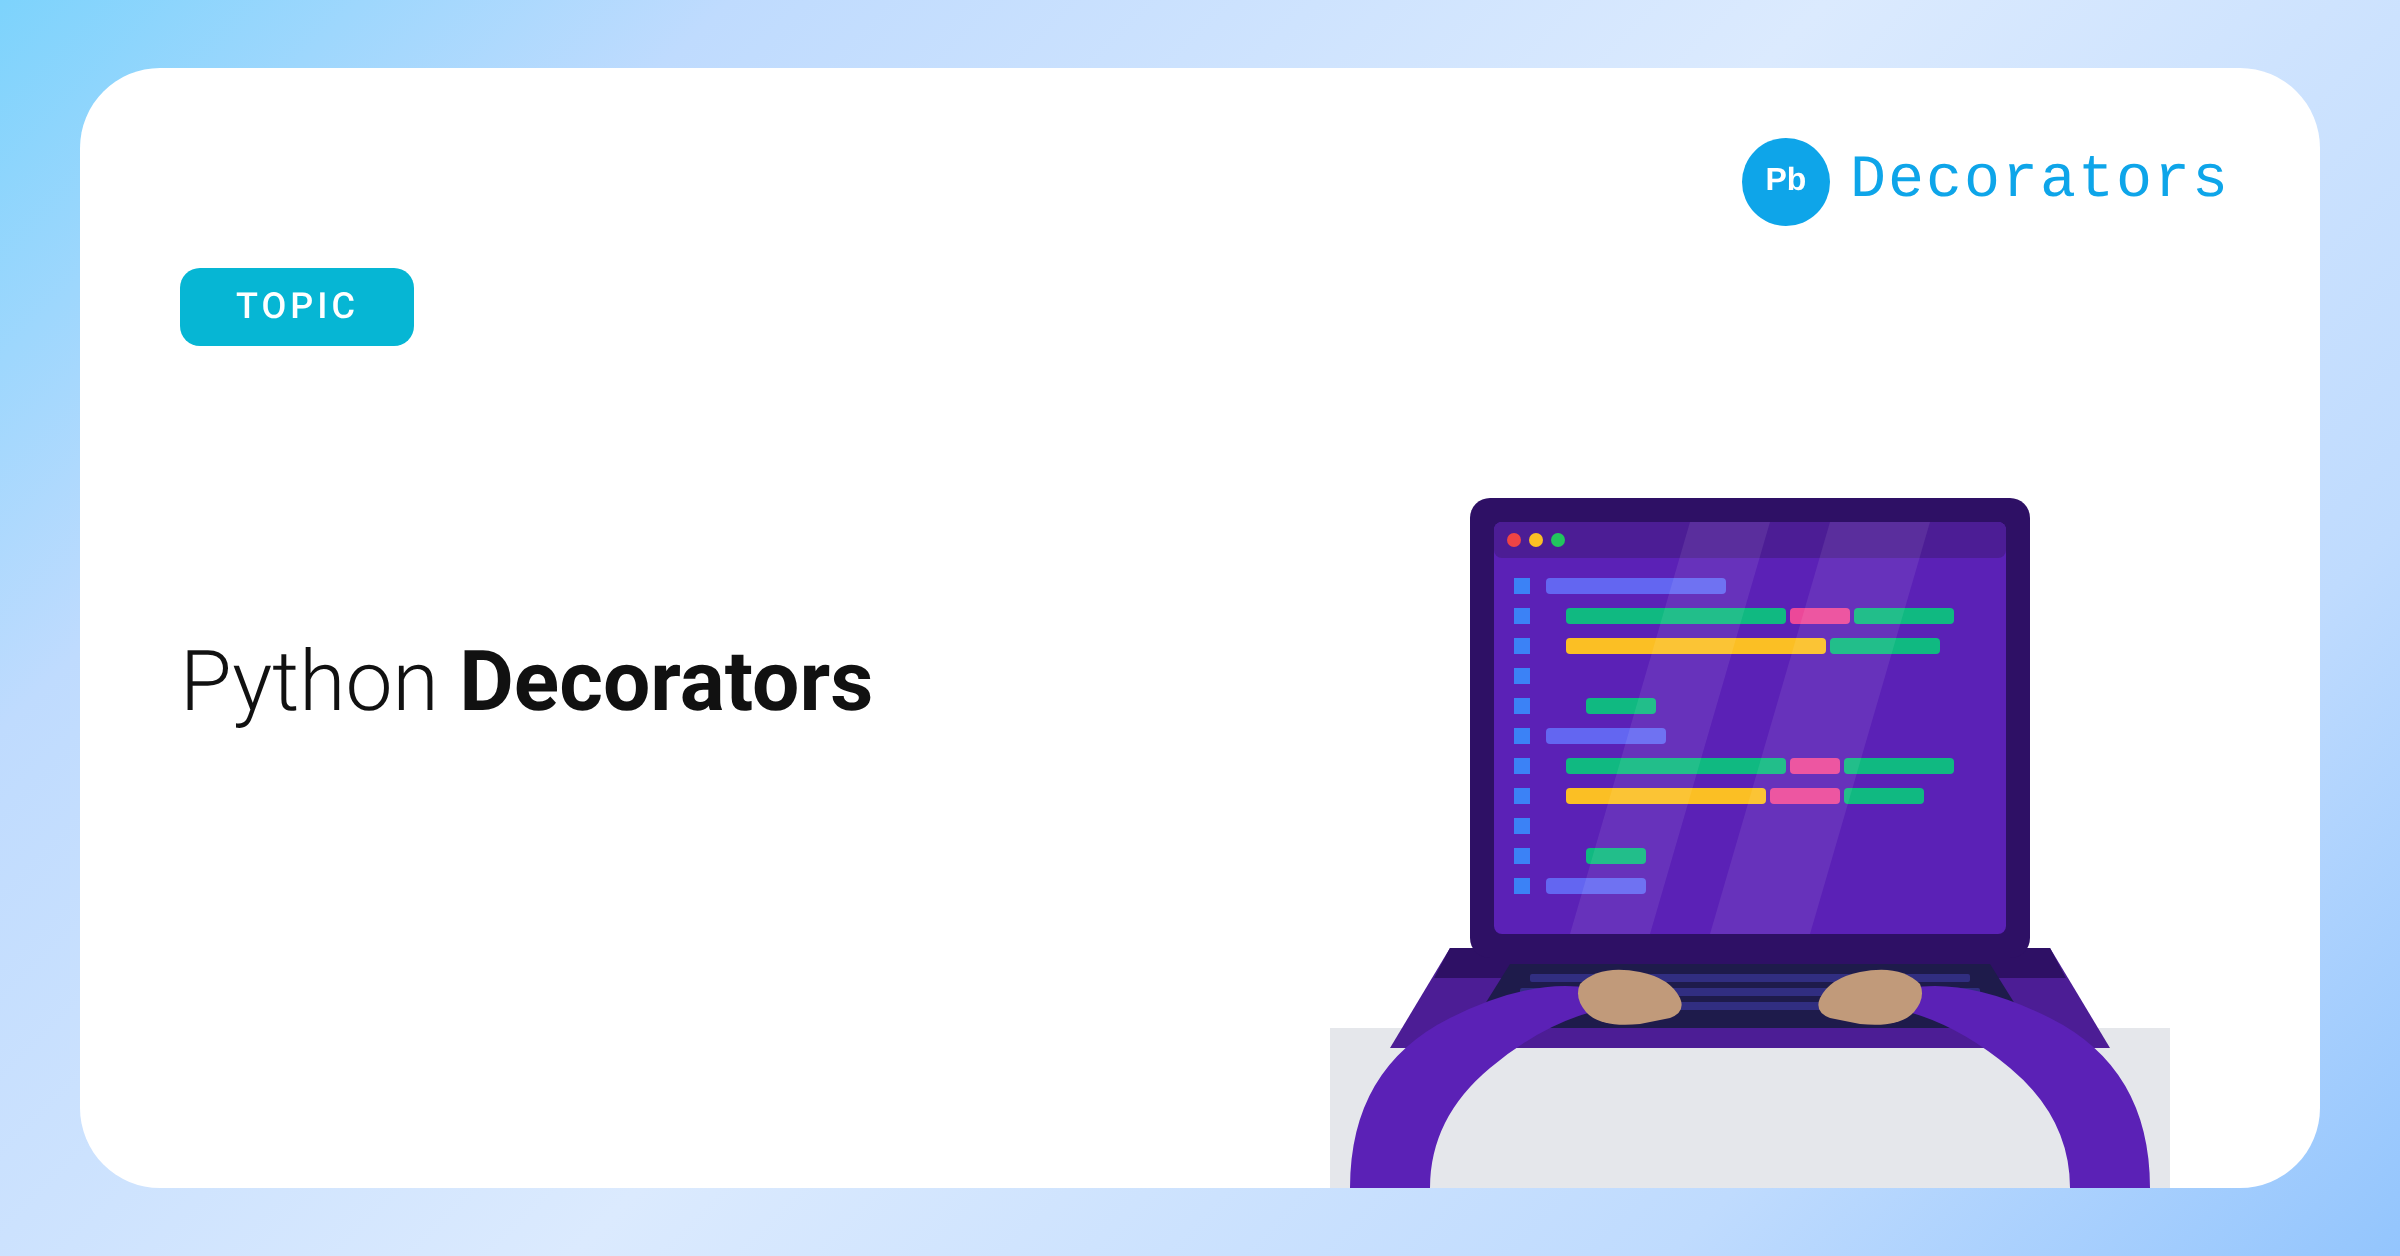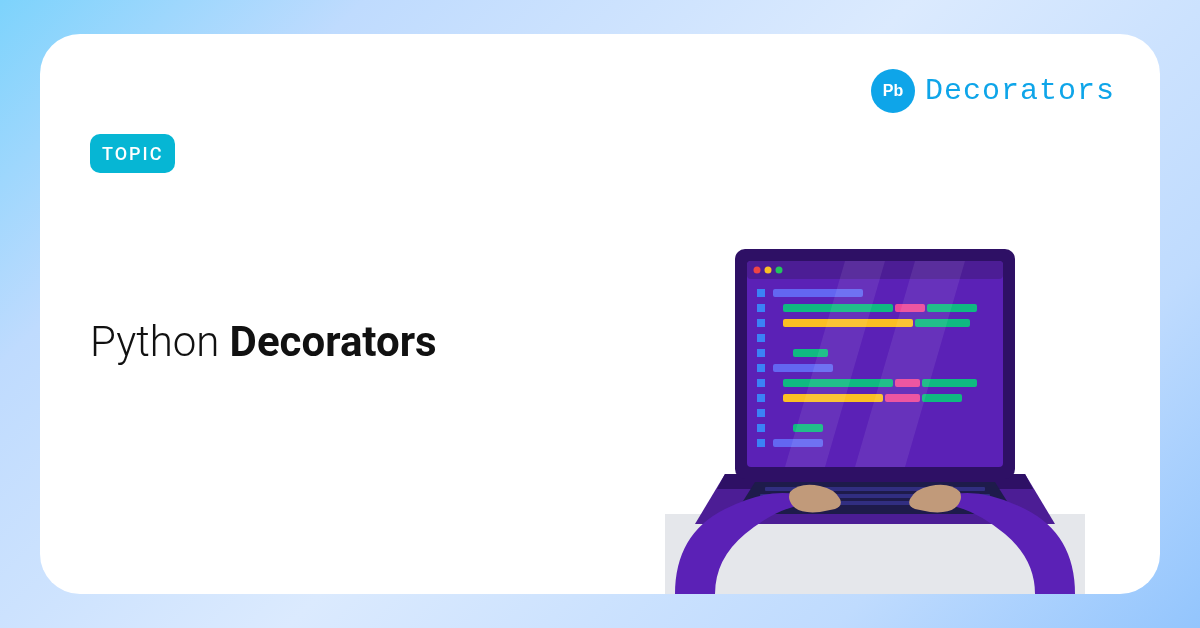--- a/index.html
+++ b/index.html
@@ -47,21 +47,21 @@
       font-size: 30px;
       font-family: 'Courier New', monospace;
       letter-spacing: 1px;
     }
     .topic-badge {
       position: absolute;
       top: 100px;
       left: 50px;
       background: #06b6d4;
       color: #ffffff;
-      padding: 9px 12px;
+      padding: 9px 28px;
       border-radius: 10px;
       font-size: 18px;
       font-weight: 500;
       letter-spacing: 2px;
     }
     .title {
       position: absolute;
       top: 268px;
       left: 50px;
       font-size: 42px;

